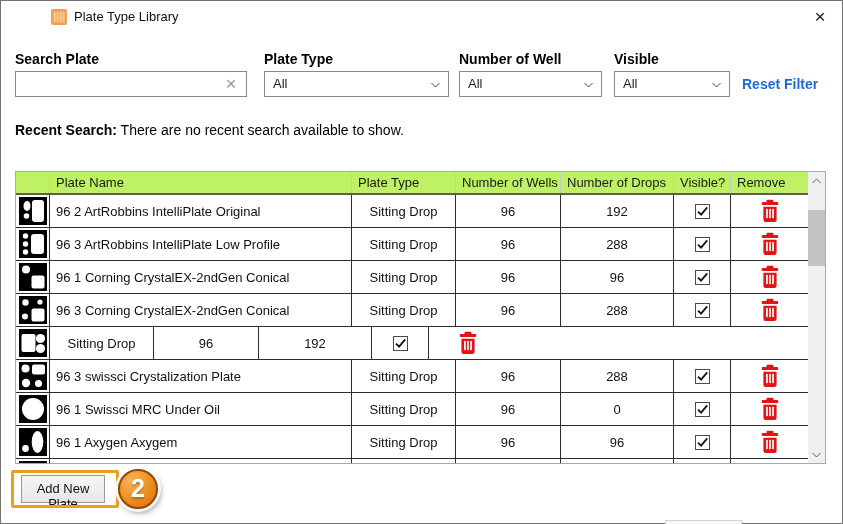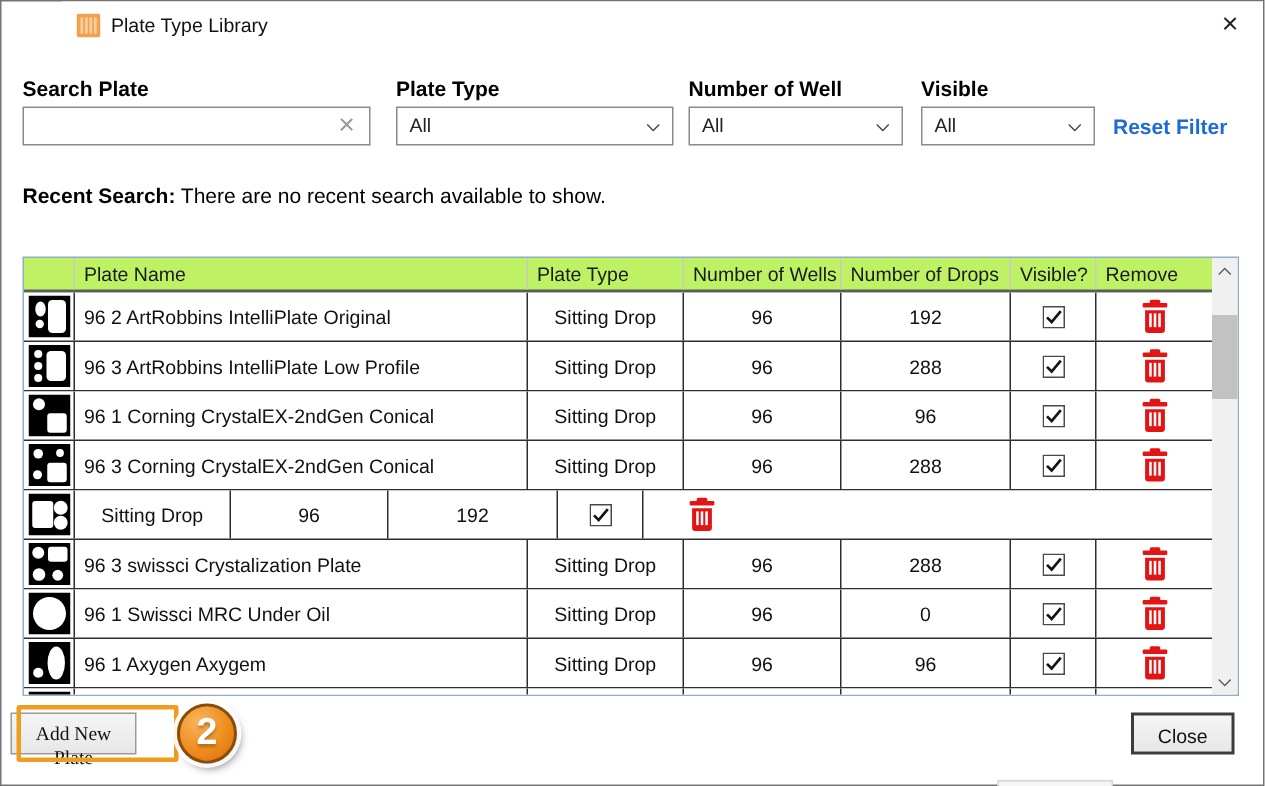--- a/index.html
+++ b/index.html
@@ -62,21 +62,21 @@
   .vscroll{position:absolute;right:0;top:0;width:17px;height:291px;background:#f0f0f0;}
   .sarrow{position:absolute;left:0;width:17px;height:17px;display:flex;align-items:center;
     justify-content:center;cursor:pointer;}
   .sarrow.up{top:0;} .sarrow.down{bottom:0;}
   .sthumb{position:absolute;left:0;top:38px;width:17px;height:56px;background:#c2c2c2;cursor:pointer;}
 
   
   .btn{position:absolute;top:474px;height:28px;box-sizing:border-box;border:1px solid #9a9a9a;
     background:linear-gradient(#f5f5f5,#e7e7e7);font-size:13px;color:#111;text-align:center;
     font-family:"Liberation Sans",sans-serif;cursor:pointer;padding-top:5px;}
-  .btn-add{left:6px;width:84px;font-family:Liberation Serif, serif;}
+  .btn-add{left:20px;width:84px;}
   .add-highlight{position:absolute;left:10px;top:469px;width:108px;height:38px;box-sizing:border-box;
     border:3px solid #ef9d20;border-radius:2px;pointer-events:none;}
   .badge{position:absolute;left:117px;top:468px;width:40px;height:40px;border-radius:50%;
     background:radial-gradient(circle at 34% 28%,#f8b45e,#ee8e1e 55%,#d8690c);
     border:2px solid #8a4d08;box-sizing:border-box;color:#fff;font-size:25px;font-weight:bold;
     text-align:center;line-height:35px;text-shadow:0 2px 2px rgba(120,60,0,.45);
     box-shadow:0 0 0 3px rgba(255,255,255,.9),2px 3px 6px rgba(0,0,0,.5);}
   .btn-edit{left:664px;width:77px;background:#f6f6f6;border:1px solid #d4d4d4;color:#959595;cursor:default;margin-top:45px;}
   .btn-close{left:753px;width:69px;border:2px solid #3c3c3c;padding-top:4px;}
 </style>
@@ -481,15 +481,14 @@
           </svg>
       </span>
     </div>
   </div>
 
   <button class="btn btn-add">Add New Plate</button>
   <div class="add-highlight"></div>
   <div class="badge">2</div>
 
   <button class="btn btn-edit" aria-disabled="true">Edit Plate</button>
-  <button class="btn btn-close">Close</button>
 
 </div>
 
 </body></html>

